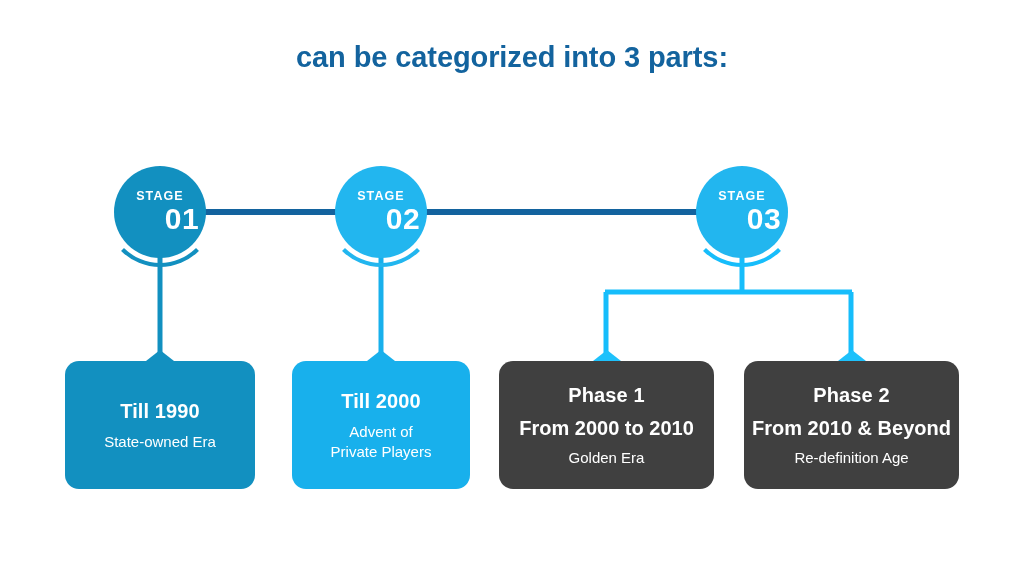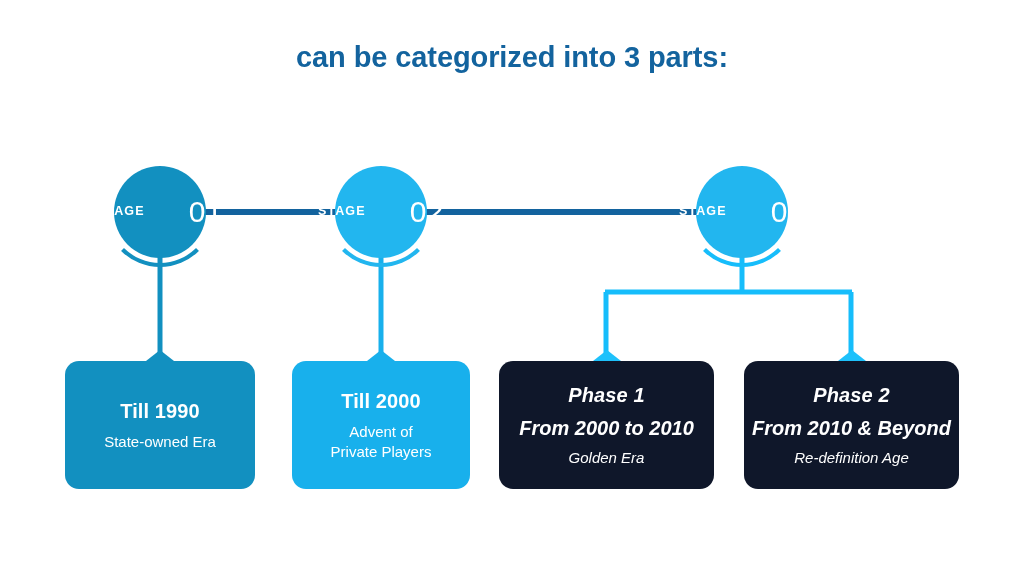--- a/index.html
+++ b/index.html
@@ -52,35 +52,35 @@
     z-index: 4;
   }
   .stage .disc {
     position: absolute;
     left: 0; top: 0;
     width: 92px;
     height: 92px;
     border-radius: 50%;
     box-sizing: border-box;
     display: flex;
-    flex-direction: row;
+    flex-direction: column;
     align-items: center;
     justify-content: center;
     color: #ffffff;
   }
   .stage .s-word {
     font-size: 12.5px;
     font-weight: bold;
     letter-spacing: 1.1px;
     line-height: 1;
     margin-bottom: 2px;
   }
   .stage .s-num {
     font-size: 30px;
-    font-weight: normal;
+    font-weight: bold;
     line-height: 1;
     letter-spacing: 0.5px;
     margin-left: 44px;
   }
   
   .stage .arc {
     position: absolute;
     left: -9px;
     top: -9px;
     width: 110px;
@@ -135,21 +135,21 @@
     line-height: 1.25;
     margin-bottom: 7px;
   }
   .card .c-sub {
     font-size: 15px;
     font-weight: normal;
     line-height: 1.3;
   }
   .card.tone-dark  { background: #1290c0; color: #1290c0; }
   .card.tone-mid   { background: #18b0ec; color: #18b0ec; }
-  .card.tone-light { background: #0f172a; color: #1ec1fb; font-style: italic; }
+  .card.tone-light { background: #404040; color: #1ec1fb; }
   .card .txt { color: #ffffff; }
 </style>
 </head>
 <body>
 
 <div id="canvas">
 
   <div class="title">
     <span class="line">can be categorized into 3 parts:</span>
   </div>

